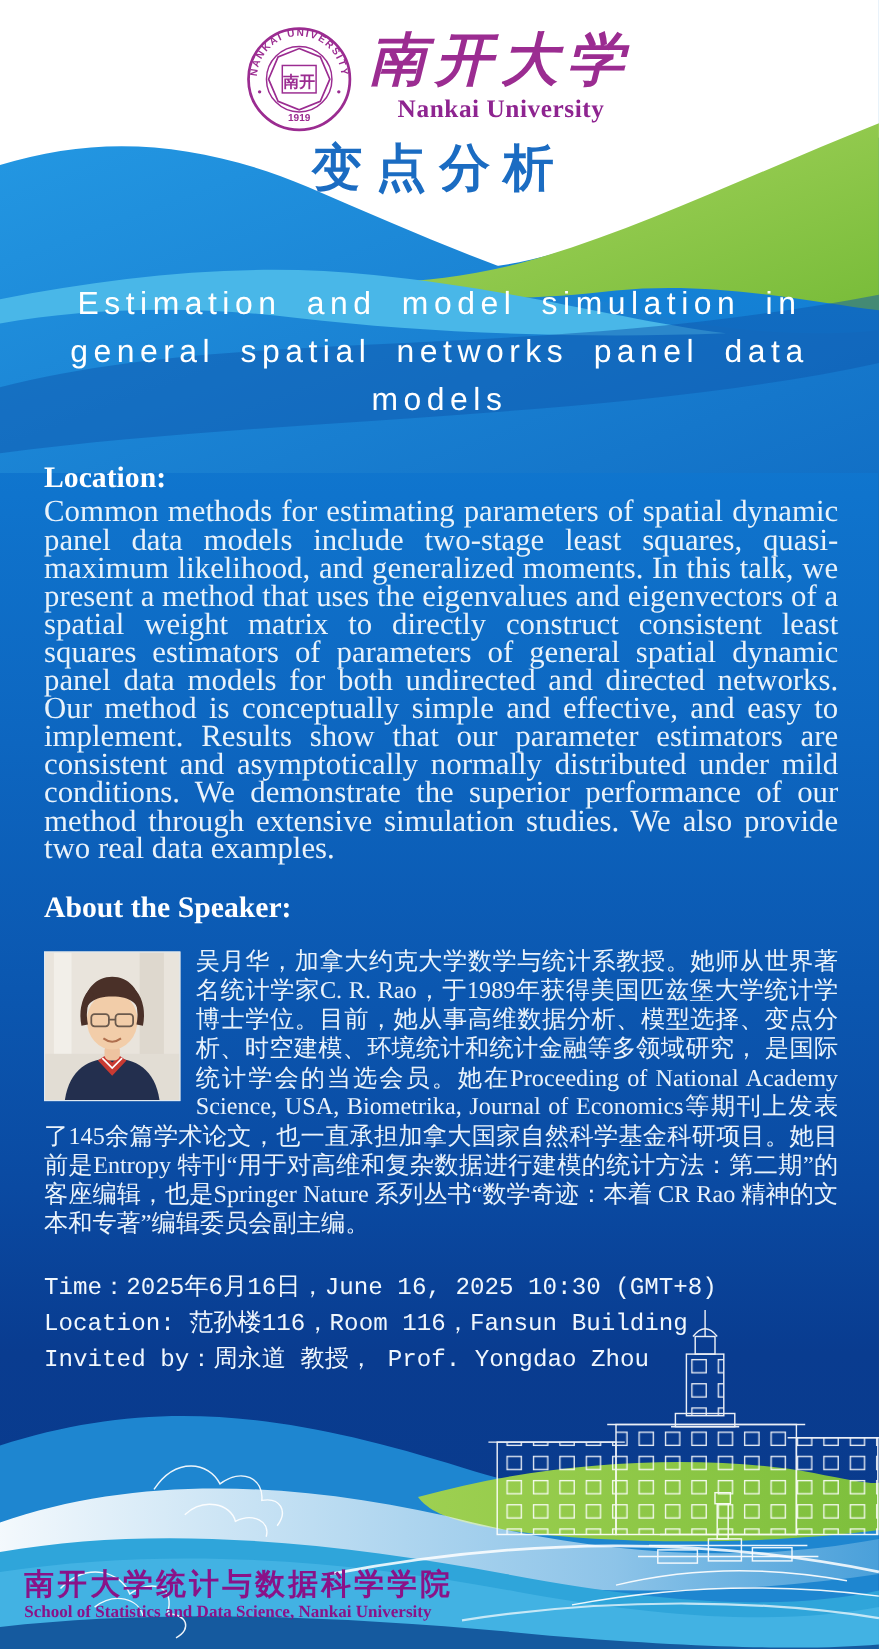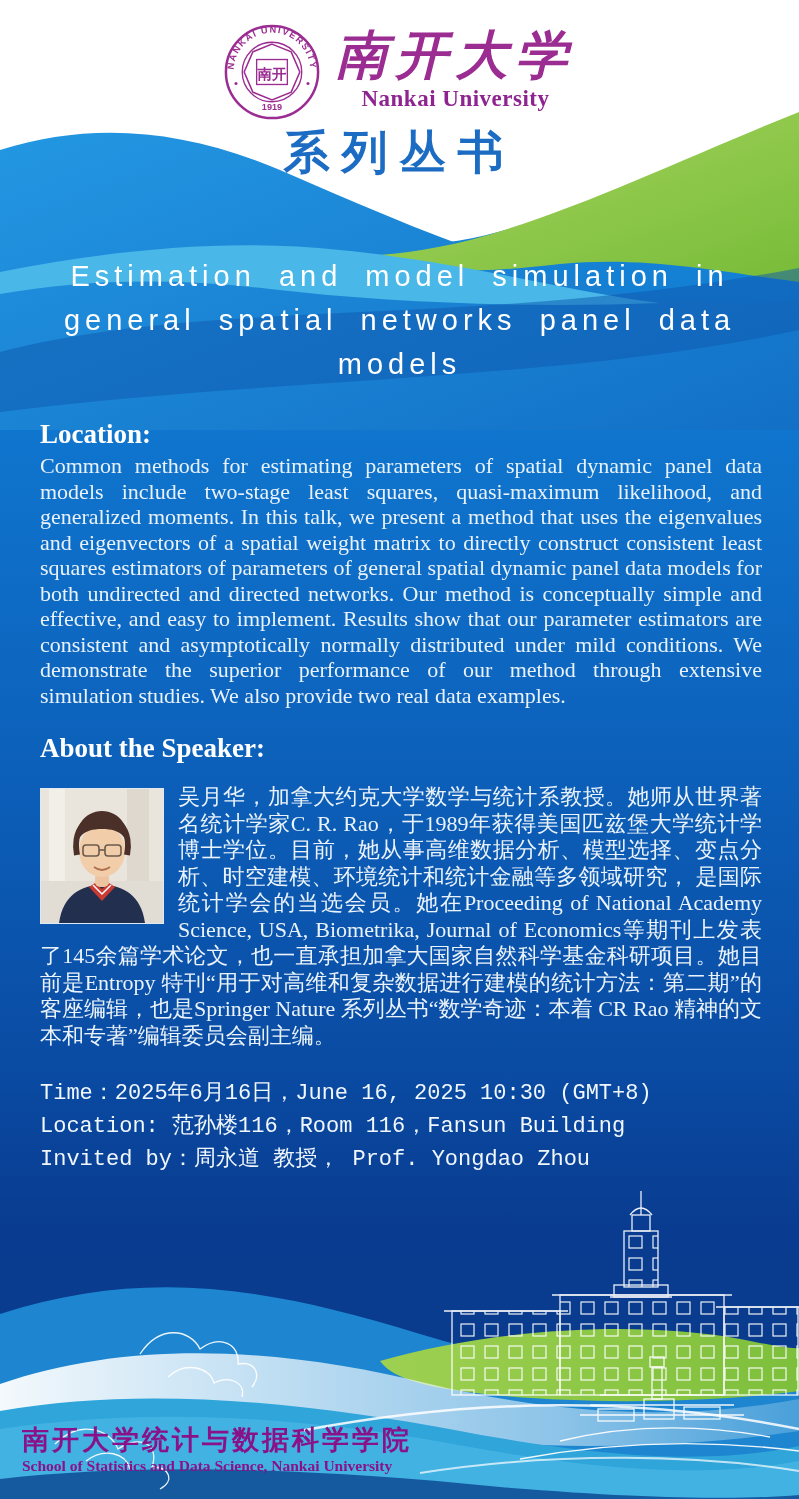--- a/index.html
+++ b/index.html
@@ -17,21 +17,21 @@
   .university-en{font-family:"Liberation Serif","DejaVu Serif",serif;font-weight:700;font-size:23px;line-height:26px;color:#8e2490;letter-spacing:.5px;margin-top:2px;}
   .series-title{position:absolute;top:122px;left:0;right:0;z-index:3;text-align:center;
     font-weight:800;font-size:46px;letter-spacing:12px;color:#1b6cc2;
     font-family:"Liberation Serif","DejaVu Serif",serif;}
   .main-title{position:absolute;top:254px;left:0;right:0;z-index:3;text-align:center;color:#ffffff;
     font-family:"Liberation Sans","DejaVu Sans",sans-serif;font-weight:400;
     font-size:29px;line-height:44px;letter-spacing:5px;word-spacing:10px;}
   .body-copy{position:absolute;top:418px;left:40px;right:37px;z-index:3;color:#eaf3fb;}
   .section-heading{margin:0;font-weight:700;font-size:27px;line-height:32px;color:#ffffff;
     font-family:"Liberation Serif","DejaVu Serif",serif;}
-  .abstract-text{margin:3px 0 0;font-size:22px;line-height:25.5px;text-align:justify;color:#e9f2fa;}
+  .abstract-text{margin:3px 0 0;font-size:28px;line-height:25.5px;text-align:justify;color:#e9f2fa;}
   .speaker-heading{margin-top:24px;}
   .speaker-bio{margin:20px 0 0;font-size:22px;line-height:26.5px;text-align:justify;color:#eaf3fb;}
   .speaker-photo{float:left;width:122px;height:134px;margin:4px 14px 2px 0;border:1px solid #dfe9f2;background:#e9e4dc;}
   .details{margin-top:28px;font-family:"Liberation Mono","DejaVu Sans Mono",monospace;
     font-size:22px;line-height:33px;color:#f0f7fd;white-space:nowrap;}
   .footer{position:absolute;left:22px;top:1424px;z-index:4;}
   .footer-cn{font-weight:800;font-size:27px;line-height:32px;color:#8a1288;letter-spacing:3px;
     font-family:"Liberation Serif","DejaVu Serif",serif;}
   .footer-en{font-weight:700;font-size:15.5px;line-height:20px;color:#8a1288;
     font-family:"Liberation Serif","DejaVu Serif",serif;}
@@ -138,21 +138,21 @@
       <polygon points="50,21 70,29 79,50 70,71 50,79 30,71 21,50 30,29" fill="none" stroke="#9b2c91" stroke-width="1.6"></polygon>
       <rect x="34" y="37" width="32" height="26" fill="none" stroke="#9b2c91" stroke-width="1.4"></rect>
       <text x="50" y="57" text-anchor="middle" font-size="15" font-weight="700" fill="#9b2c91" font-family="DejaVu Serif, Liberation Serif, serif">南开</text>
     </svg>
     <div class="wordmark">
       <div class="calligraphy">南开大学</div>
       <div class="university-en">Nankai University</div>
     </div>
   </div>
 
-  <div class="series-title">系列丛书</div>
+  <div class="series-title">变点分析</div>
 
   <div class="main-title">
     <div>Estimation and model simulation in</div>
     <div>general spatial networks panel data models</div>
   </div>
 
   <div class="body-copy">
     <h2 class="section-heading">Location:</h2>
     <p class="abstract-text">Common methods for estimating parameters of spatial dynamic panel data models include two-stage least squares, quasi-maximum likelihood, and generalized moments. In this talk, we present a method that uses the eigenvalues and eigenvectors of a spatial weight matrix to directly construct consistent least squares estimators of parameters of general spatial dynamic panel data models for both undirected and directed networks. Our method is conceptually simple and effective, and easy to implement. Results show that our parameter estimators are consistent and asymptotically normally distributed under mild conditions. We demonstrate the superior performance of our method through extensive simulation studies. We also provide two real data examples.</p>
 

